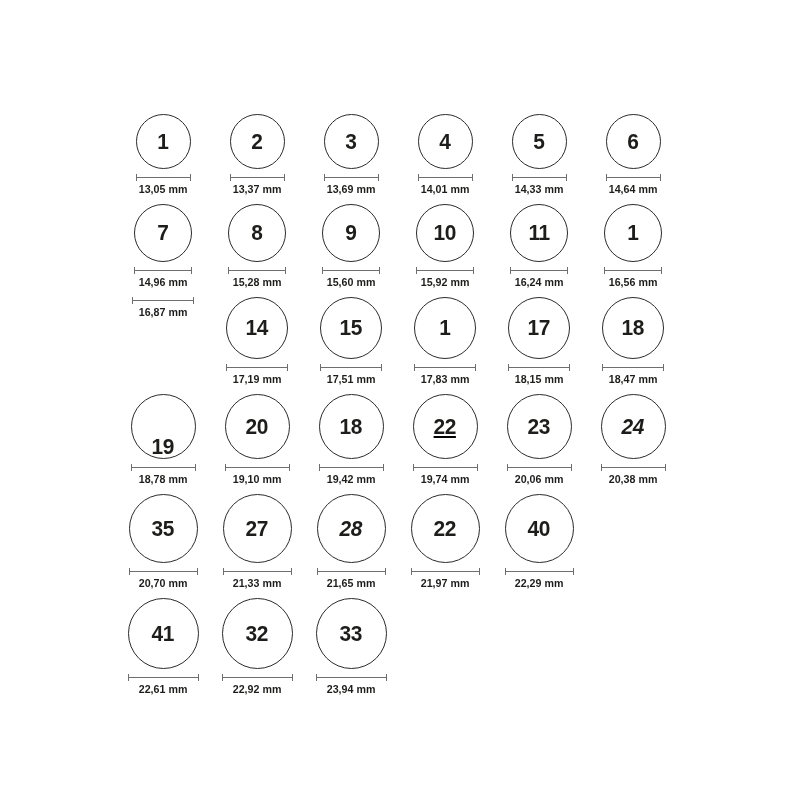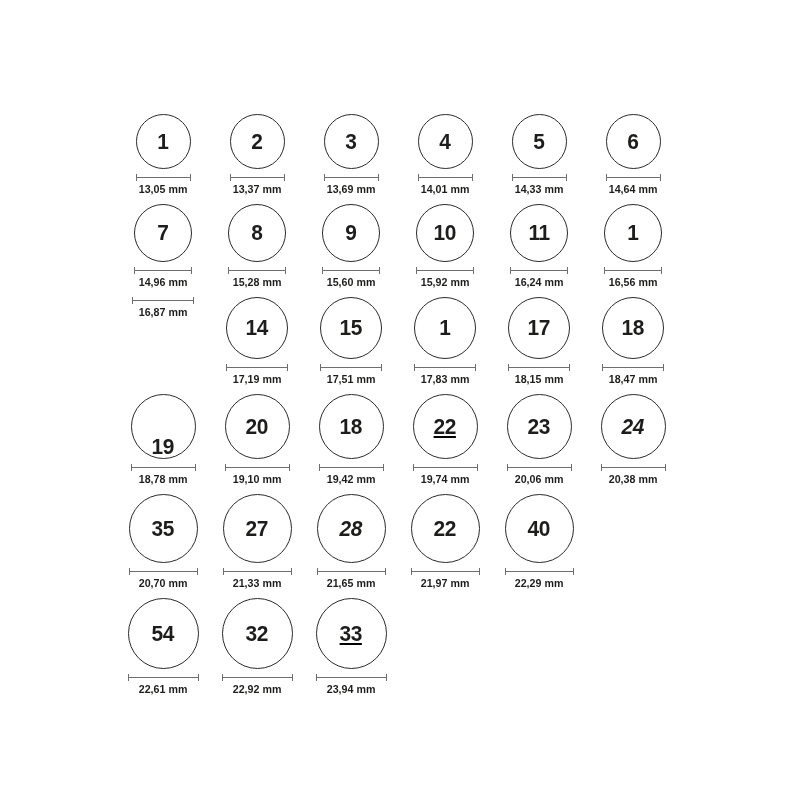--- a/index.html
+++ b/index.html
@@ -291,34 +291,34 @@
           <div class="circle" style="width: 69px; height: 69px;">
             <span class="num">40</span>
           </div>
           <div class="measure" style="width: 69px;"></div>
           <div class="dia-label">22,29 mm</div>
         </div>
       </div>
       <div class="row">
         <div class="cell">
           <div class="circle" style="width: 71px; height: 71px;">
-            <span class="num">54</span>
+            <span class="num">41</span>
           </div>
           <div class="measure" style="width: 71px;"></div>
           <div class="dia-label">22,61 mm</div>
         </div>
         <div class="cell">
           <div class="circle" style="width: 71px; height: 71px;">
             <span class="num">32</span>
           </div>
           <div class="measure" style="width: 71px;"></div>
           <div class="dia-label">22,92 mm</div>
         </div>
         <div class="cell">
-          <div class="circle" style="width: 71px; height: 71px; text-decoration: underline;">
+          <div class="circle" style="width: 71px; height: 71px;">
             <span class="num">33</span>
           </div>
           <div class="measure" style="width: 71px;"></div>
           <div class="dia-label">23,94 mm</div>
         </div>
       </div>
     </div>
 </div>
 
 </body></html>

